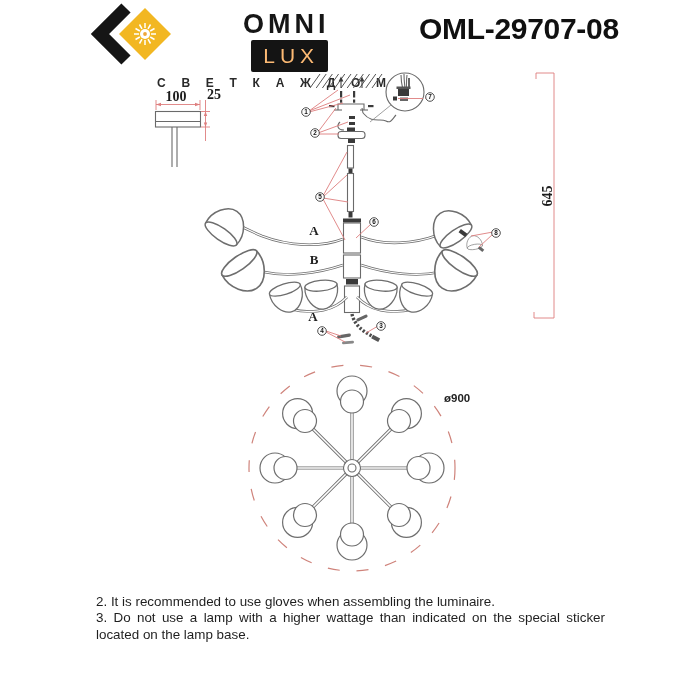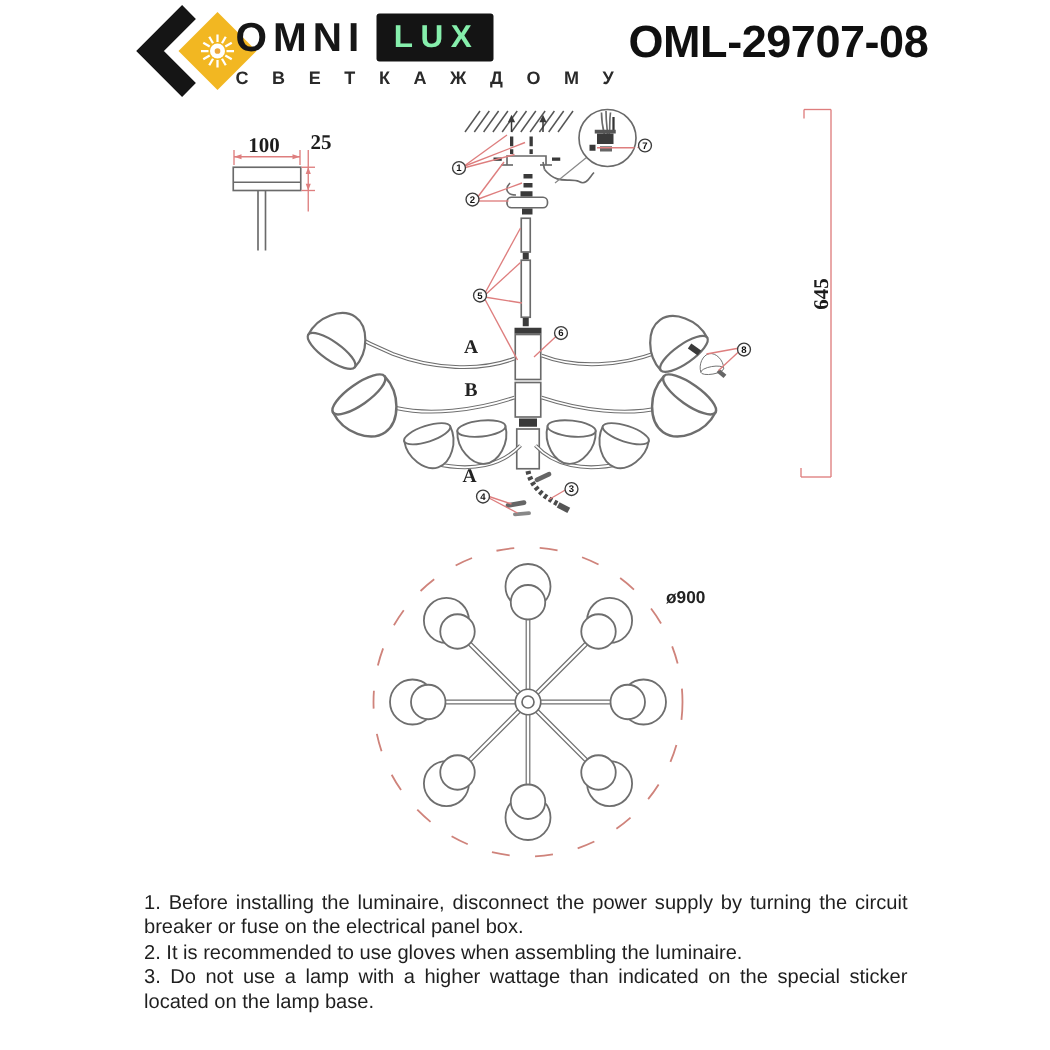--- a/index.html
+++ b/index.html
@@ -2,23 +2,23 @@
 <html><head>
 <meta charset="utf-8">
 <style>
   html,body{margin:0;padding:0;background:#fff;}
   .page{position:relative;width:700px;height:700px;background:#ffffff;overflow:hidden;
         font-family:"Liberation Sans",sans-serif;}
   
   .header{position:absolute;left:0;top:0;width:700px;height:70px;}
   .logo-mark{position:absolute;left:88px;top:3px;}
   .brand-text{position:absolute;left:157px;top:9px;}
-  .brand-row{display:flex;align-items:center;}
+  .brand-row{display:flex;align-items:center;flex-direction:column;}
   .brand-omni{font-size:27px;font-weight:bold;letter-spacing:4px;color:#161616;}
-  .brand-lux{background:#141414;color:#86efac;font-size:21px;font-weight:bold;
+  .brand-lux{background:#141414;color:#fdba74;font-size:21px;font-weight:normal;
              letter-spacing:5px;padding:4px 9px 4px 12px;margin-left:7px;border-radius:2px;}
   .brand-tagline{font-size:12px;letter-spacing:6.2px;margin-top:4px;color:#2a2a2a;font-weight:700;}
   .model{position:absolute;left:383px;top:12px;font-size:30px;font-weight:bold;
          color:#101010;letter-spacing:-0.3px;margin-left:36px;}
   
   svg.diagram{position:absolute;left:0;top:0;}
   .ln{stroke:#6a6a6a;stroke-width:1.1;fill:none;}
   .lnw{stroke:#6a6a6a;stroke-width:1.1;fill:#fff;}
   .dark{fill:#3a3a3a;stroke:none;}
   .tube-o{stroke:#6e6e6e;stroke-width:2.6;fill:none;}
@@ -327,18 +327,17 @@
         <circle cx="297.6" cy="413.6" r="15"></circle>
           <circle cx="305" cy="421" r="11.5"></circle>
       </g>
       <circle cx="352" cy="468" r="8.5" class="lnw"></circle>
       <circle cx="352" cy="468" r="4" class="lnw"></circle>
       <text x="444" y="402" class="diatxt">ø900</text>
     </g>
   </svg>
 
   <div class="instructions">
-    <p>1. Before installing the luminaire, disconnect the power supply by turning the circuit breaker or fuse on the electrical panel box.</p>
     <p>2. It is recommended to use gloves when assembling the luminaire.</p>
     <p>3. Do not use a lamp with a higher wattage than indicated on the special sticker located on the lamp base.</p>
   </div>
 
 </div>
 
 </body></html>

